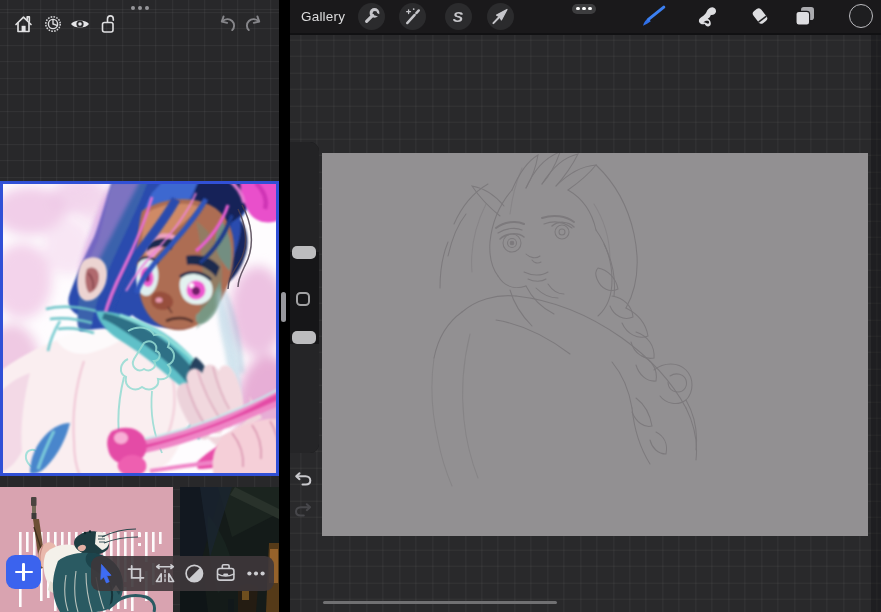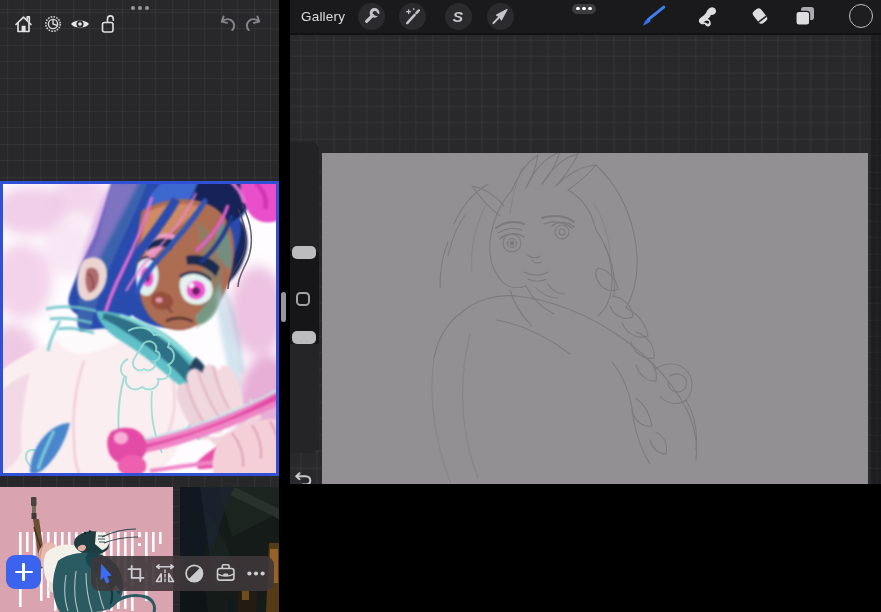--- a/index.html
+++ b/index.html
@@ -7,21 +7,21 @@
        font-family:"Liberation Sans",sans-serif;}
   .grid{
     background-color:#29292b;
     background-image:
       repeating-linear-gradient(to right, rgba(255,255,255,0.05) 0px, rgba(255,255,255,0.05) 1px, transparent 1px, transparent 16.45px),
       repeating-linear-gradient(to bottom, rgba(255,255,255,0.05) 0px, rgba(255,255,255,0.05) 1px, transparent 1px, transparent 16.45px);
   }
   #left.grid{background-position:7.2px 12.1px;background-color:#28282a;}
   #right.grid{background-position:10.4px 6.7px;}
   #left{position:absolute;left:0;top:0;width:279px;height:612px;overflow:hidden;background-color:#282829;}
-  #right{position:absolute;left:290px;top:0;width:591px;height:484px;overflow:hidden;}
+  #right{position:absolute;left:290px;top:0;width:591px;height:612px;overflow:hidden;}
   #divider-handle{position:absolute;left:281px;top:292px;width:4.5px;height:30px;border-radius:3px;background:#97979c;z-index:50;}
   #l-dots{position:absolute;left:131px;top:6px;display:flex;gap:3.2px;}
   #l-dots i{width:3.8px;height:3.8px;border-radius:50%;background:#96969a;}
   #artwork{position:absolute;left:0;top:181px;width:279px;height:295px;}
   #art-border{position:absolute;left:0;top:181px;width:279px;height:295px;box-sizing:border-box;border:3px solid #3150d6;z-index:5;}
   #thumb1{position:absolute;left:0;top:487px;width:173px;height:125px;}
   #thumb2{position:absolute;left:180px;top:487px;width:99px;height:125px;}
   #plusbtn{position:absolute;left:6px;top:555px;width:35px;height:34px;border-radius:9px;background:#3b63ee;z-index:20;}
   #plusbtn:before{content:"";position:absolute;left:8.5px;top:15.7px;width:18px;height:2.6px;border-radius:1.3px;background:#fff;}
   #plusbtn:after{content:"";position:absolute;left:16.2px;top:8px;width:2.6px;height:18px;border-radius:1.3px;background:#fff;}

